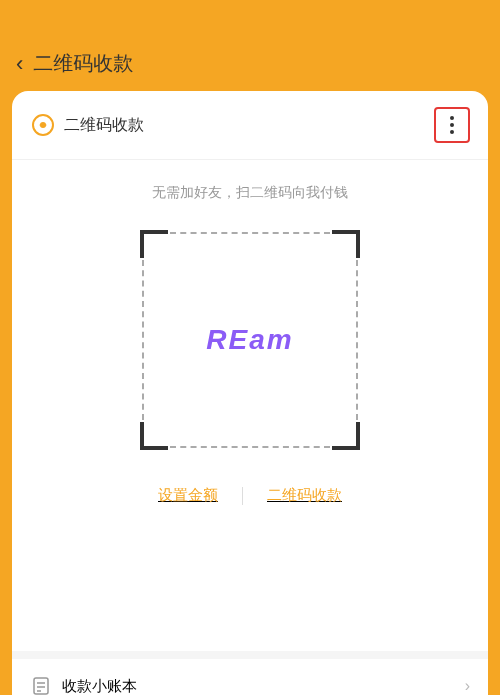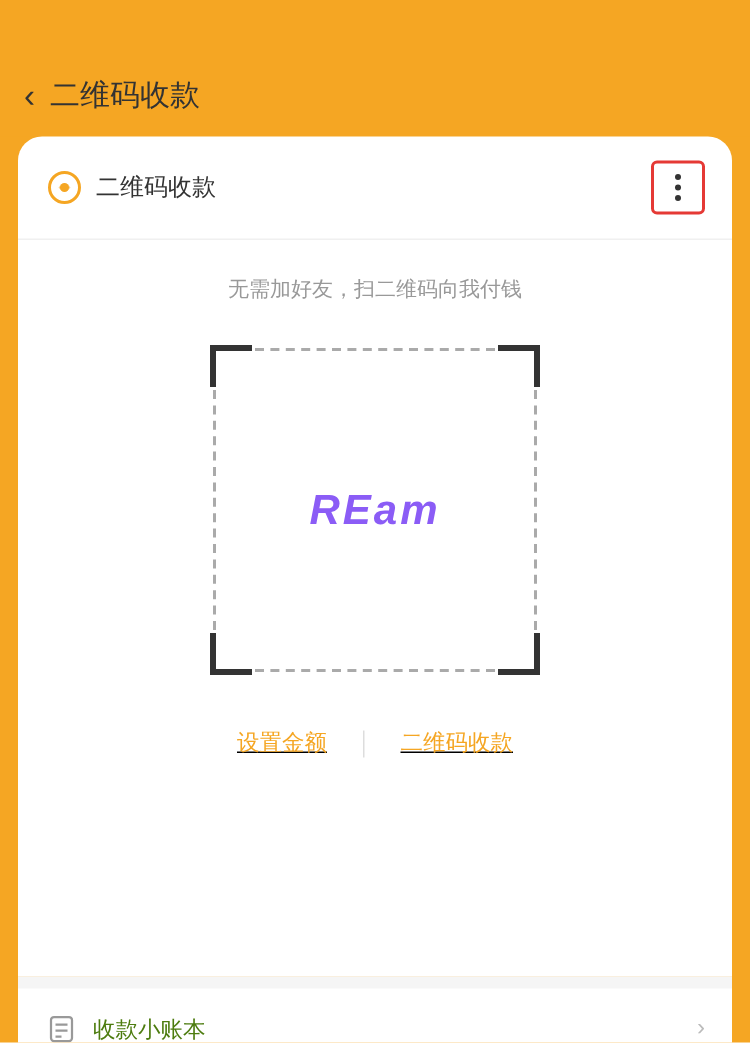--- a/index.html
+++ b/index.html
@@ -252,21 +252,21 @@
     .book-icon {
       width: 22px;
       height: 22px;
       display: flex;
       align-items: center;
       justify-content: center;
     }
 
     .bottom-item-label {
       font-size: 15px;
-      color: #4d7c0f;
+      color: #000000;
     }
 
     .chevron-icon {
       font-size: 16px;
       color: #bbb;
     }
   </style>
 </head>
 <body>
 

